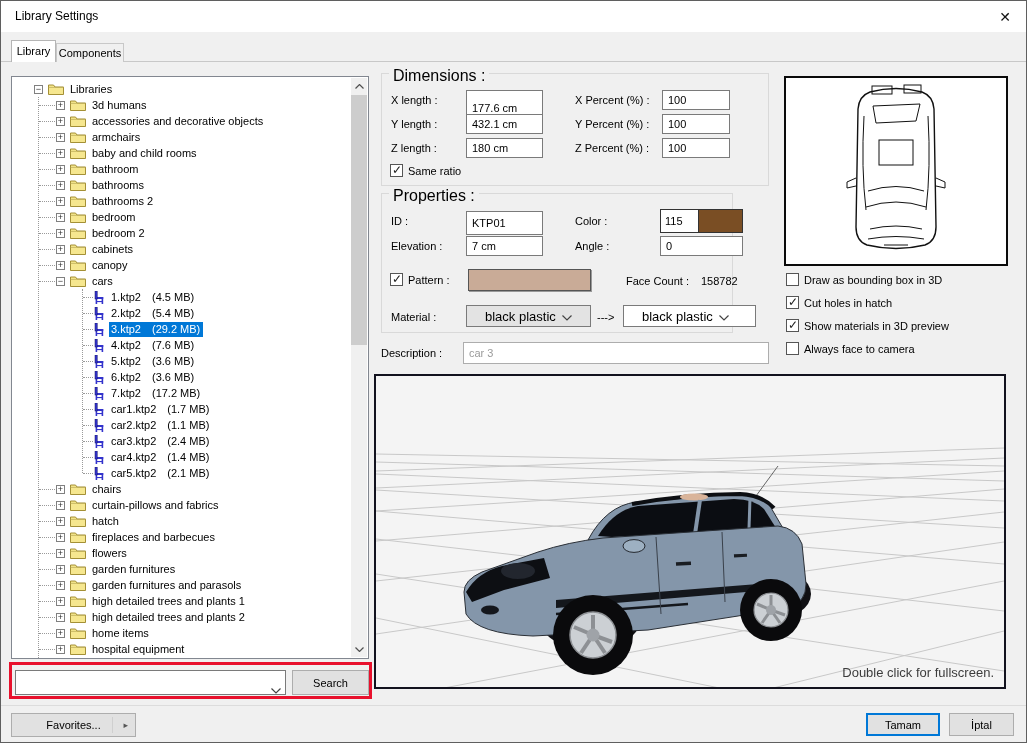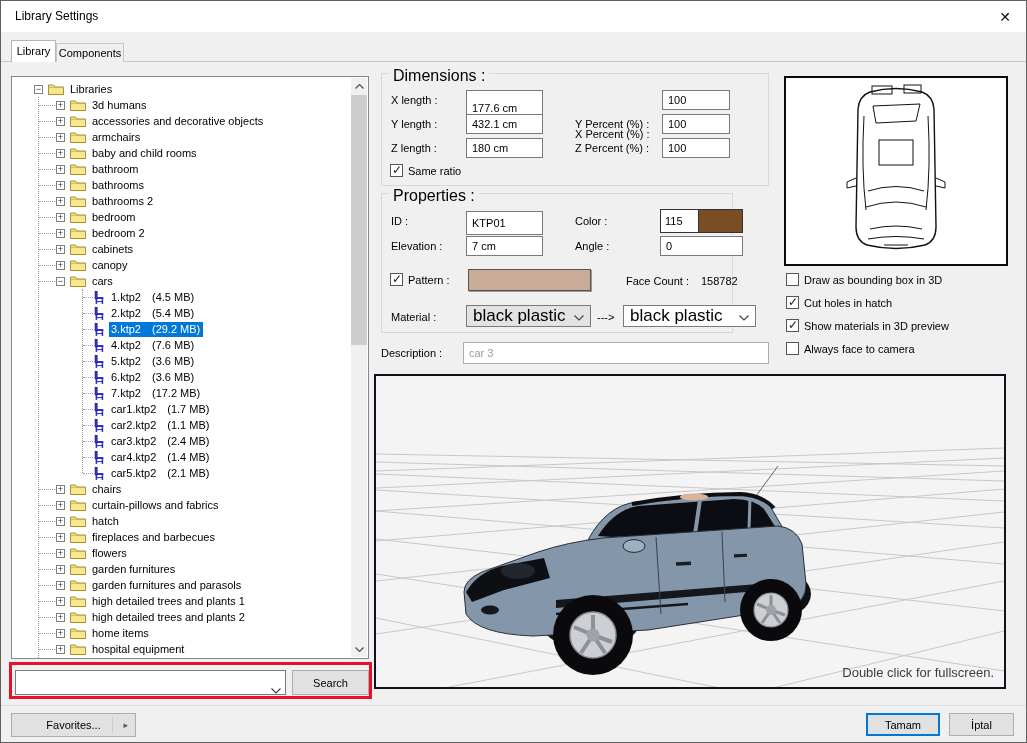--- a/index.html
+++ b/index.html
@@ -62,21 +62,21 @@
   .field { position:absolute; border:1px solid #7a7a7a; background:#fff; font:11px "Liberation Sans",sans-serif; padding:2px 5px; color:#000; }
   input.field { outline:none; }
   .cb { position:absolute; width:13px; height:13px; border:1px solid #555; background:#fff; }
   .cb.checked::after { content:"✓"; position:absolute; left:1px; top:-2px; font-size:12px; color:#222; }
   .cblabel { position:absolute; font-size:11px; }
 
   .color-widget { position:absolute; left:659px; top:208px; width:83px; height:24px; border:1px solid #333; background:#fff; display:flex; }
   .color-num { width:38px; height:100%; border-right:1px solid #333; font:11px "Liberation Sans",sans-serif; padding:3px 4px; border-top:none; border-left:none; border-bottom:none; outline:none; }
   .color-swatch { flex:1; }
   .pattern-swatch { position:absolute; left:467px; top:268px; width:123px; height:22px; border:1px solid #555; box-shadow:1px 1px 0 #999; }
-  .ddl { position:absolute; height:22px; border:1px solid #7a7a7a; font-size:17px; display:flex; align-items:center; padding:0 6px; justify-content:space-between; }
+  .ddl { position:absolute; height:22px; border:1px solid #7a7a7a; font-size:13px; display:flex; align-items:center; padding:0 18px; }
   .ddl .chev { margin-left:6px; }
 
   
   .preview2d { position:absolute; left:783px; top:75px; width:224px; height:190px; background:#fff; border:2px solid #0a0a0a; }
   .preview3d { position:absolute; left:373px; top:373px; width:632px; height:315px; background:#f4f4f4; border:2px solid #12121e; }
   .preview-caption { position:absolute; right:10px; bottom:7px; font-size:13px; color:#3c3c3c; }
 </style>
 </head>
 <body>
 
@@ -628,21 +628,21 @@
       </span>
     </div>
     <button class="btn search-btn">Search</button>
   </div>
 
   <div class="group" style="left:380px; top:72px; width:388px; height:113px;">
     <span class="gtitle">Dimensions :</span>
   </div>
   <div class="flabel" style="left:390px; top:93px;">X  length :</div>
   <input class="field" style="left: 465px; top: 89px; width: 77px; height: 36px;" readonly="" value="177.6 cm">
-  <div class="flabel" style="left:574px; top:93px;margin-top:34px;">X Percent (%) :</div>
+  <div class="flabel" style="left:574px; top:93px;">X Percent (%) :</div>
   <input class="field" style="left: 661px; top: 89px; width: 68px; height: 20px;" readonly="" value="100">
   <div class="flabel" style="left:390px; top:117px;">Y  length :</div>
   <input class="field" style="left: 465px; top: 113px; width: 77px; height: 20px;" readonly="" value="432.1 cm">
   <div class="flabel" style="left:574px; top:117px;">Y Percent (%) :</div>
   <input class="field" style="left: 661px; top: 113px; width: 68px; height: 20px;" readonly="" value="100">
   <div class="flabel" style="left:390px; top:141px;">Z  length :</div>
   <input class="field" style="left: 465px; top: 137px; width: 77px; height: 20px;" readonly="" value="180 cm">
   <div class="flabel" style="left:574px; top:141px;">Z Percent (%) :</div>
   <input class="field" style="left: 661px; top: 137px; width: 68px; height: 20px;" readonly="" value="100">
   <div class="cb checked" style="left:389px; top:163px;"></div>

